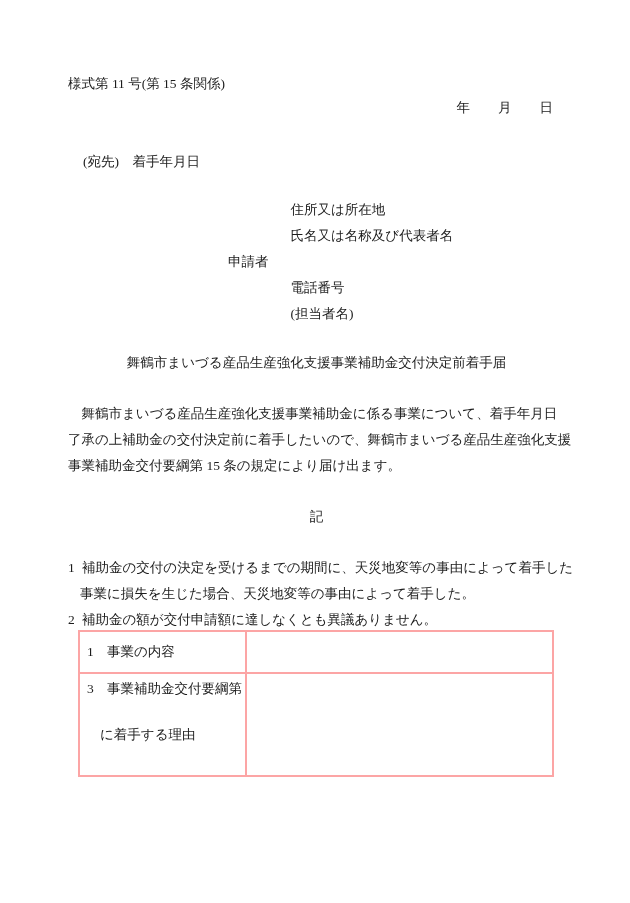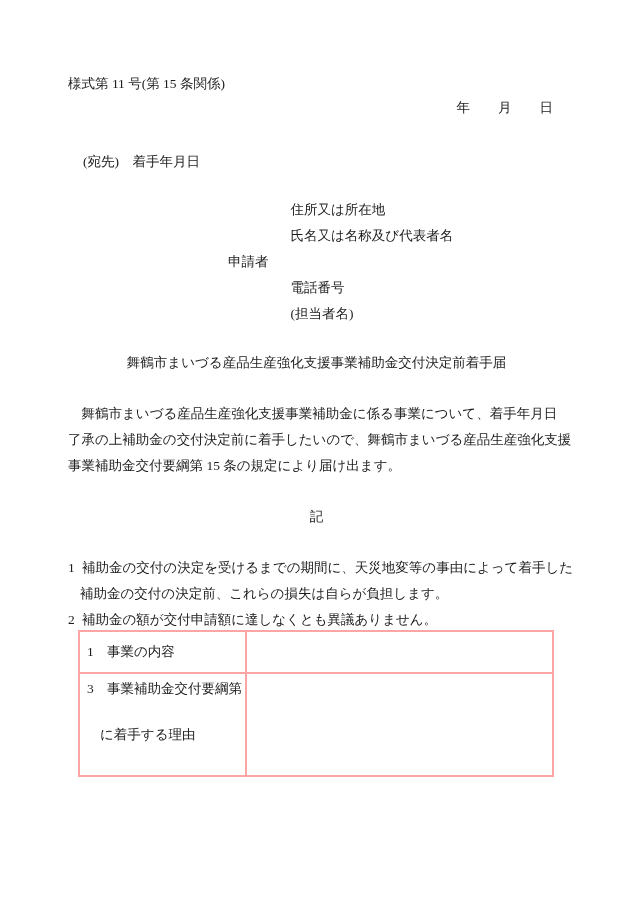--- a/index.html
+++ b/index.html
@@ -119,21 +119,21 @@
     <div class="par-line">事業補助金交付要綱第 15 条の規定により届け出ます。</div>
   </div>
 
   <div class="abs ki-heading">記</div>
 
   <div class="abs conditions">
     <div class="cond-item">
       <div class="cond-line">
         <span class="cond-no">1</span><span>補助金の交付の決定を受けるまでの期間に、天災地変等の事由によって着手した</span>
       </div>
-      <div class="cond-line cont">補助金の交付の決定前、これらの損失は自らが負担します。</div>
+      <div class="cond-line cont">事業に損失を生じた場合、天災地変等の事由によって着手した。</div>
     </div>
     <div class="cond-item">
       <div class="cond-line">
         <span class="cond-no">2</span><span>補助金の額が交付申請額に達しなくとも異議ありません。</span>
       </div>
     </div>
   </div>
 
   <table class="abs form-table">
     <colgroup>

